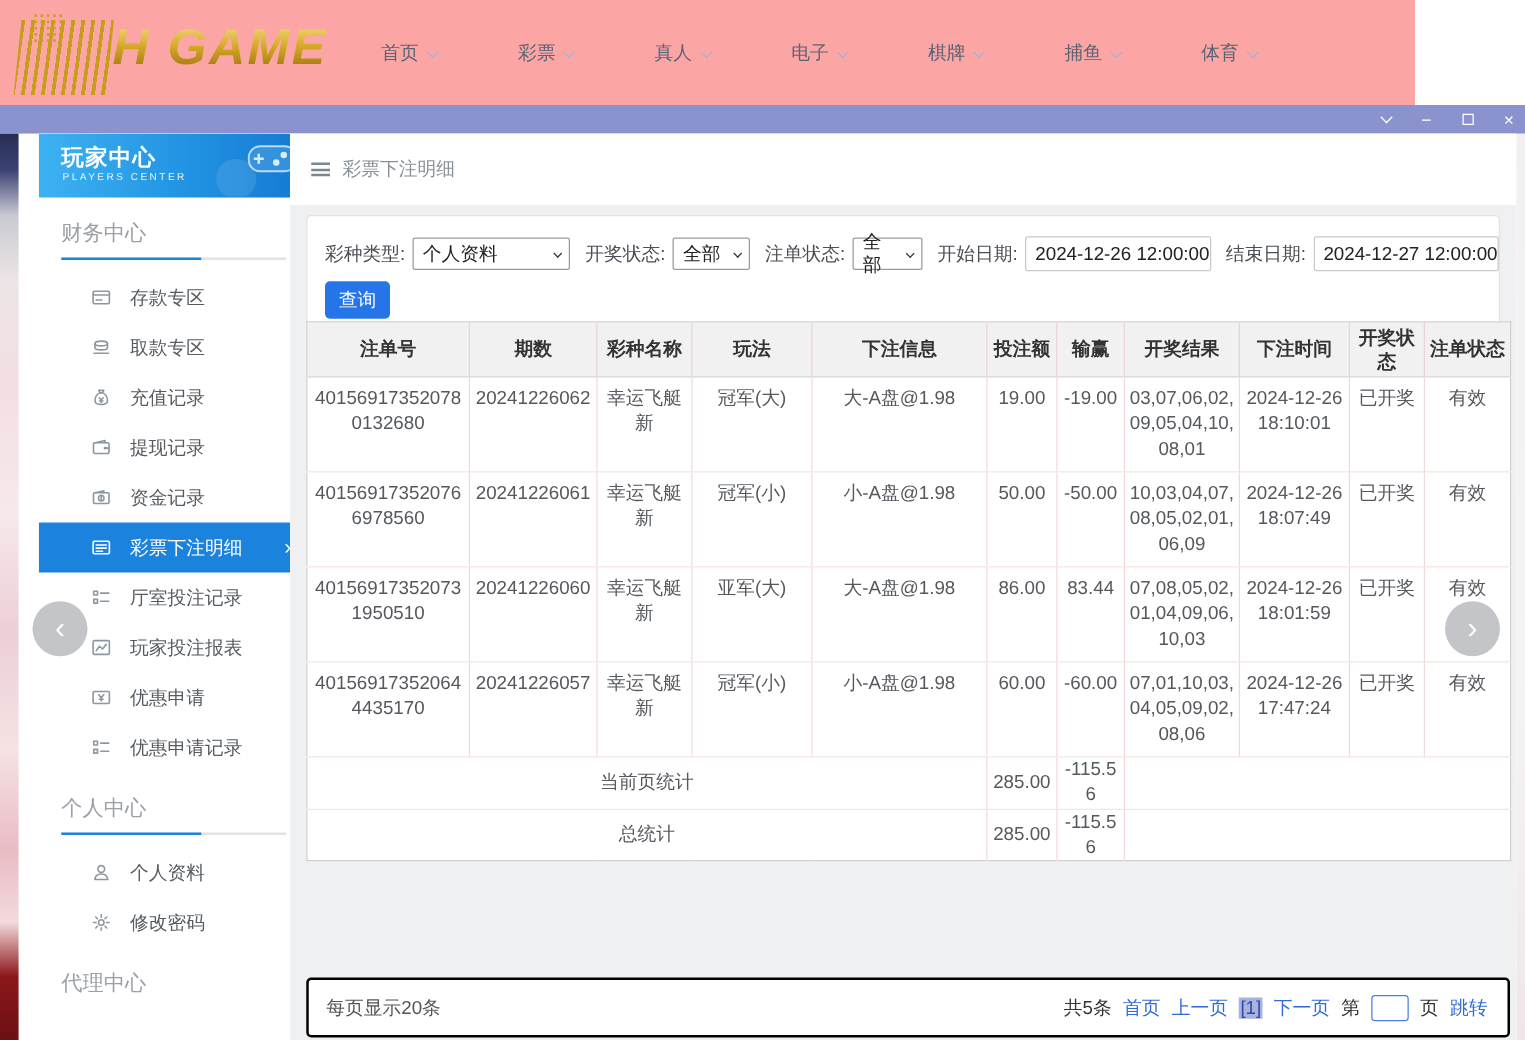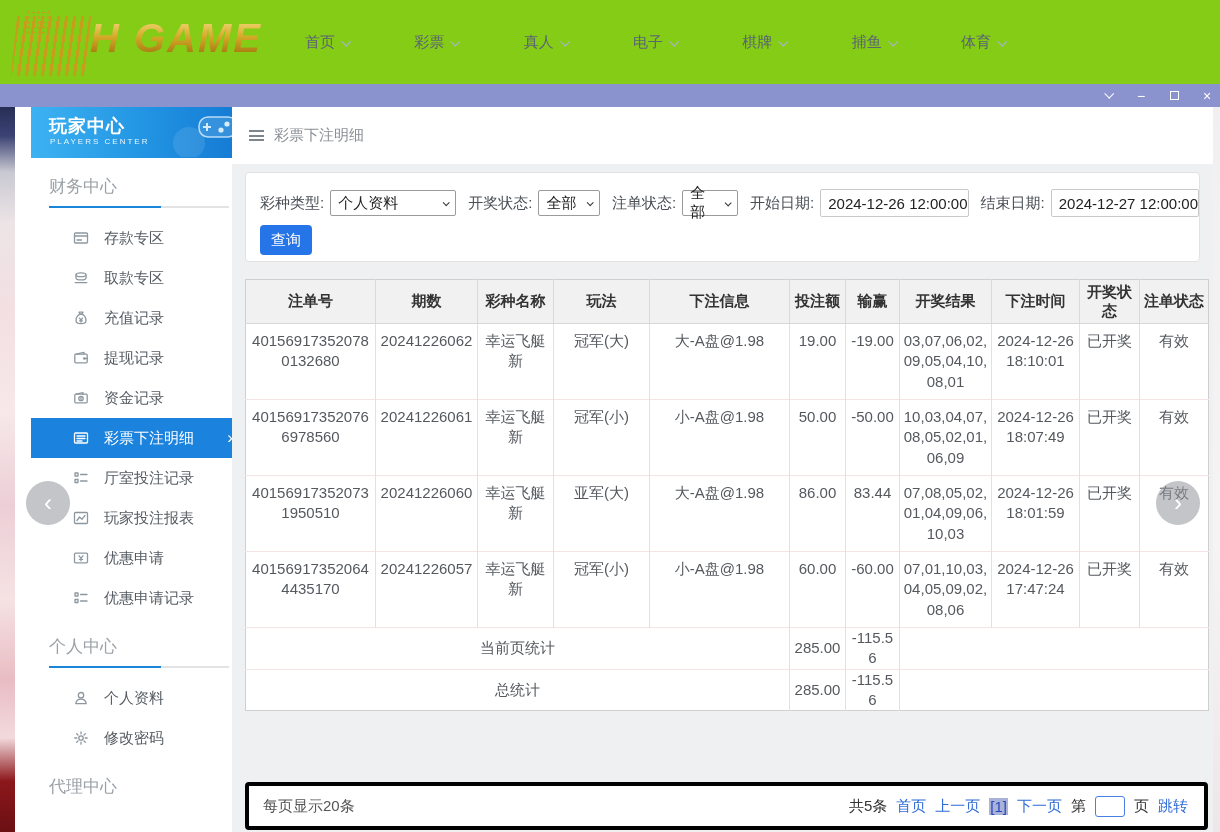--- a/index.html
+++ b/index.html
@@ -1,20 +1,20 @@
 <!DOCTYPE html>
 <html><head>
 <meta charset="utf-8">
 <style>
   * { margin:0; padding:0; box-sizing:border-box; }
   html,body { width:1220px; height:832px; overflow:hidden; background:#fff;
     font-family:"Liberation Sans","DejaVu Sans",sans-serif; }
 
   
-  .topbar { position:absolute; left:0; top:0; width:1220px; height:84px; background:#84cc16; }
+  .topbar { position:absolute; left:0; top:0; width:1132px; height:84px; background:#fca5a5; }
   .logo { position:absolute; left:8px; top:6px; width:290px; height:72px; }
   .logo-dots { position:absolute; left:18px; top:4px; width:26px; height:24px;
     background-image:radial-gradient(#c69d1d 1px, transparent 1.3px); background-size:5px 5px; opacity:.85; }
   .logo-bars { position:absolute; left:6px; top:10px; width:74px; height:60px;
     background:repeating-linear-gradient(92deg,#c69d1d 0 3px, rgba(0,0,0,0) 3px 8px);
     transform:skewX(-6deg); }
   .logo-text { position:absolute; left:82px; top:10px; font-size:40px; font-weight:bold; font-style:italic;
     letter-spacing:2px; color:#c7981c;
     background:linear-gradient(180deg,#f2d876 8%,#d3a826 48%,#9a6c0c 95%);
     -webkit-background-clip:text; background-clip:text; -webkit-text-fill-color:transparent; }
@@ -83,38 +83,38 @@
   .sel { display:flex; align-items:center; justify-content:space-between; border:1px solid #9b9b9b;
     border-radius:2px; height:26px; background:#fff; padding:0 7px; cursor:pointer; font-size:15px; color:#222; }
   .sel .chev { border-color:#333; width:5px; height:5px; border-width:1.6px; margin-left:8px; }
   .sel-wide { width:132px; } .sel-small { width:64px; } .sel-tiny { width:58px; }
   .datebox { width:150px; height:28px; border:1px solid #c9c9c9; border-radius:2px; background:#fff;
     display:flex; align-items:center; padding-left:7px; font-size:15px; color:#222; cursor:text; white-space:nowrap; }
   .query-btn { position:absolute; left:14px; top:52px; width:52px; height:30px; background:#2575e8; color:#ffffff;
     border:none; border-radius:4px; font-size:15px; cursor:pointer; font-family:inherit; }
 
   
-  .table-wrap { position:absolute; left:13px; top:172px; width:780px; background:#8b5cf6; }
+  .table-wrap { position:absolute; left:13px; top:150px; width:780px; background:#8b5cf6; }
   table { border-collapse:collapse; table-layout:fixed; width:963px; background:#fff;
     border:1px solid #cfcfcf; }
   col.c0{width:130px} col.c1{width:102px} col.c2{width:76px} col.c3{width:96px} col.c4{width:140px}
   col.c5{width:56px} col.c6{width:54px} col.c7{width:92px} col.c8{width:88px} col.c9{width:60px} col.c10{width:69px}
   th { background:#f1f1f1; height:44px; font-size:15px; color:#333; font-weight:bold;
     border-left:1px solid #ecd3d3; border-bottom:1px solid #d8d8d8; padding:0 1px; }
   th:first-child { border-left:none; }
   td { border-left:1px solid #f3dada; border-top:1px solid #f6e3e3; font-size:15px; color:#55595e;
     text-align:center; vertical-align:top; padding:7px 2px 0 2px; word-break:break-all; line-height:1.35; }
   td:first-child { border-left:none; }
   tr.data-row { height:76px; }
   tr.sum-row td { vertical-align:middle; padding:0 2px; height:38px; }
   tr.sum-row td.blank { border-left:1px solid #f3dada; }
 
   
   .pager { position:absolute; left:13px; top:675px; width:963px; height:48px; background:#fff;
-    border:4px solid #000000; border-radius:4px; display:flex; align-items:center; justify-content:space-between;
+    border:2px solid #000000; border-radius:4px; display:flex; align-items:center; justify-content:space-between;
     padding:0 16px 0 14px; font-size:15px; color:#555; }
   .pager-right { display:flex; align-items:center; gap:9px; color:#333; }
   .plink { color:#2f6bd8; cursor:pointer; }
   .pcur { color:#2b48b8; background:#a9b3da; padding:0 1px; }
   .jump-input { width:30px; height:21px; border:1.5px solid #4a7fe8; border-radius:3px; outline:none;
     font-size:14px; text-align:center; font-family:inherit; }
 </style>
 </head>
 <body>
 

